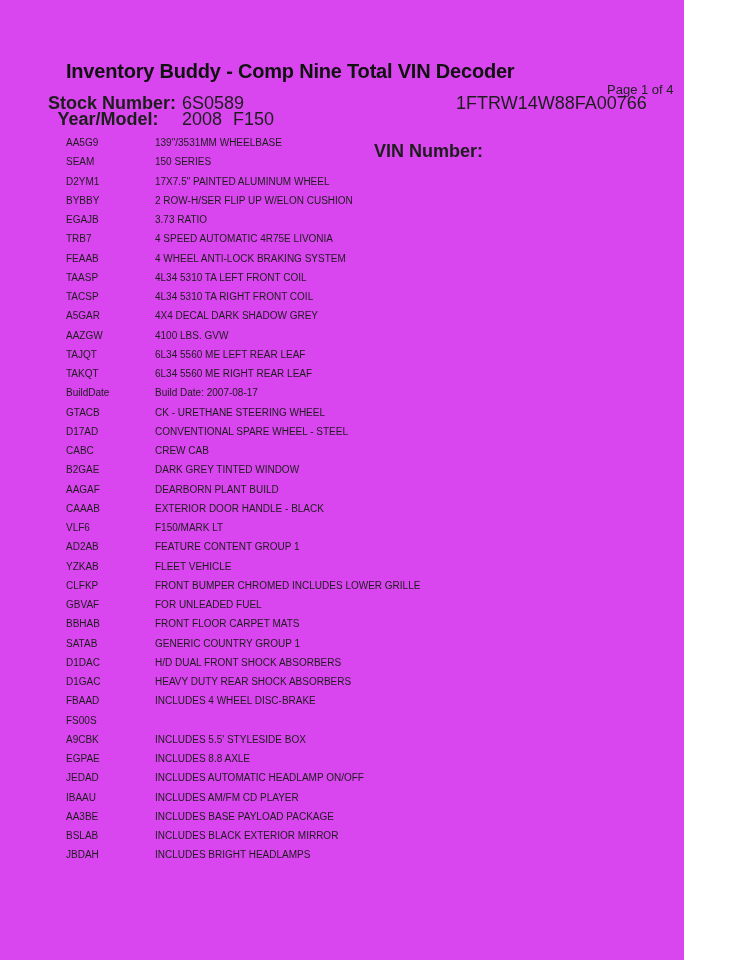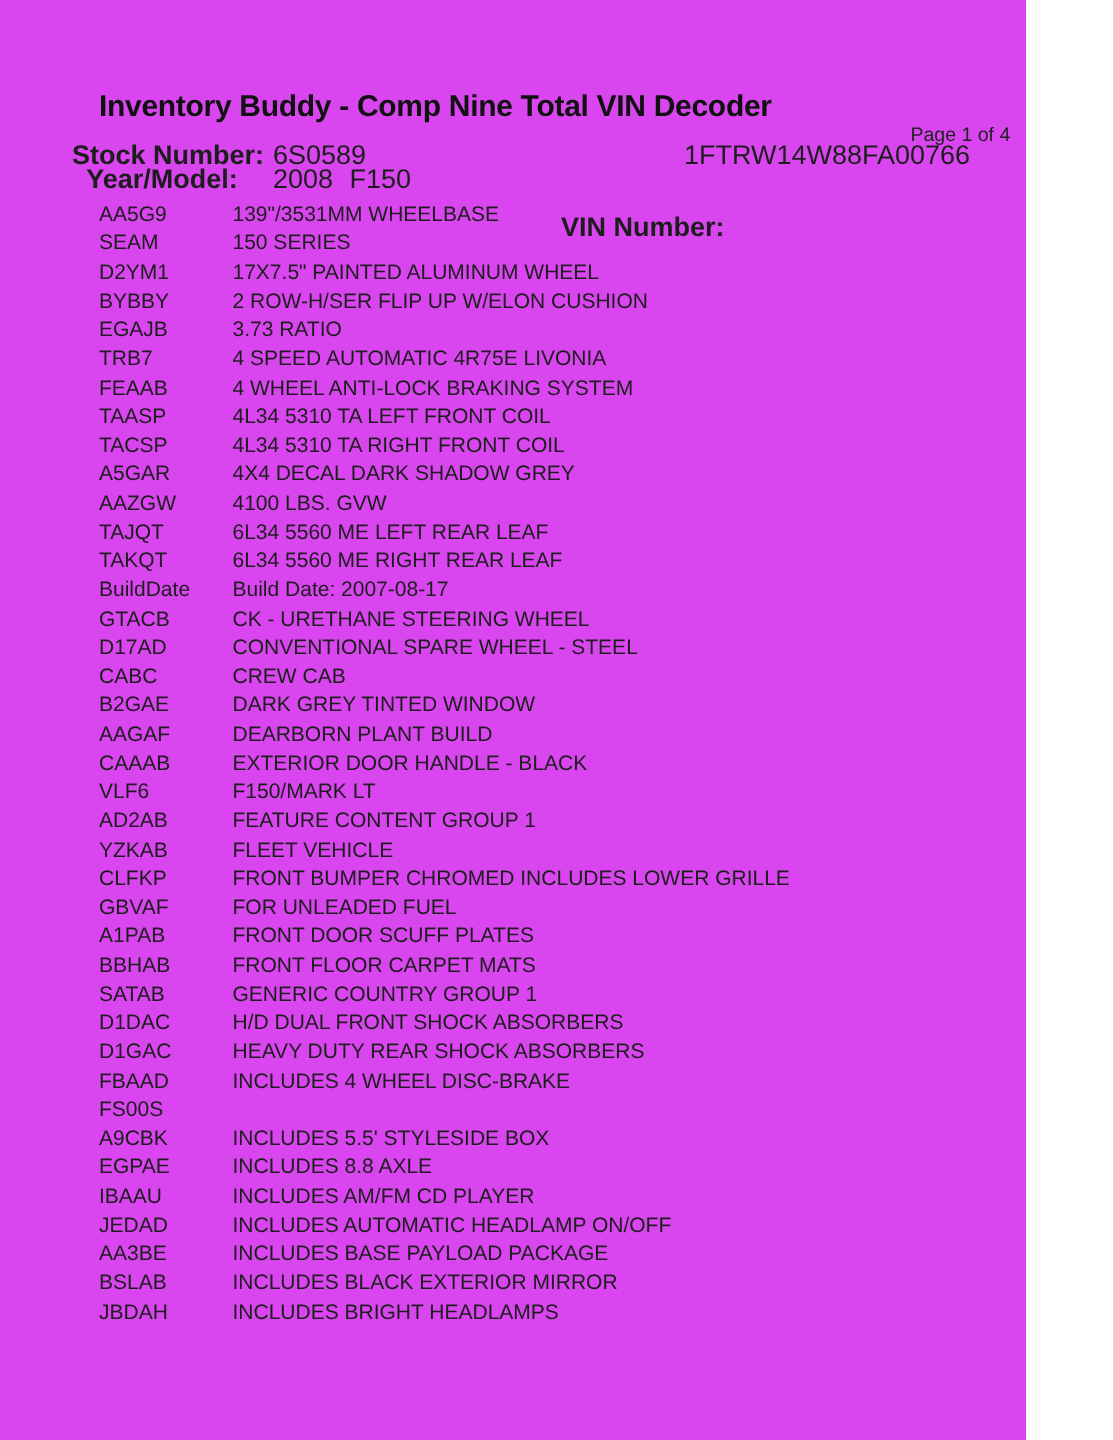--- a/index.html
+++ b/index.html
@@ -43,21 +43,21 @@
   .options-list {
     position: absolute;
     left: 66px;
     top: 133px;
     width: 640px;
   }
   .option-row {
     display: flex;
     height: 19.25px;
     line-height: 19.25px;
-    font-size: 14px;
+    font-size: 10px;
     white-space: nowrap;
   }
   .option-code { width: 89px; flex: none; }
   .option-desc { flex: 1; }
 </style>
 </head>
 <body>
 
 <div class="page">
 
@@ -195,24 +195,20 @@
       <div class="option-row">
         <span class="option-code">CLFKP</span>
         <span class="option-desc">FRONT BUMPER CHROMED INCLUDES LOWER GRILLE</span>
       </div>
 
       <div class="option-row">
         <span class="option-code">GBVAF</span>
         <span class="option-desc">FOR UNLEADED FUEL</span>
       </div>
 
-      <div class="option-row">
-        <span class="option-code">A1PAB</span>
-        <span class="option-desc">FRONT DOOR SCUFF PLATES</span>
-      </div>
 
       <div class="option-row">
         <span class="option-code">BBHAB</span>
         <span class="option-desc">FRONT FLOOR CARPET MATS</span>
       </div>
 
       <div class="option-row">
         <span class="option-code">SATAB</span>
         <span class="option-desc">GENERIC COUNTRY GROUP 1</span>
       </div>
@@ -240,30 +236,30 @@
         <span class="option-code">A9CBK</span>
         <span class="option-desc">INCLUDES 5.5' STYLESIDE BOX</span>
       </div>
 
       <div class="option-row">
         <span class="option-code">EGPAE</span>
         <span class="option-desc">INCLUDES 8.8 AXLE</span>
       </div>
 
       <div class="option-row">
+        <span class="option-code">JEDAD</span>
+        <span class="option-desc">INCLUDES AUTOMATIC HEADLAMP ON/OFF</span>
+      </div>
+
+      <div class="option-row">
         <span class="option-code">IBAAU</span>
         <span class="option-desc">INCLUDES AM/FM CD PLAYER</span>
       </div>
 
       <div class="option-row">
-        <span class="option-code">JEDAD</span>
-        <span class="option-desc">INCLUDES AUTOMATIC HEADLAMP ON/OFF</span>
-      </div>
-
-      <div class="option-row">
         <span class="option-code">AA3BE</span>
         <span class="option-desc">INCLUDES BASE PAYLOAD PACKAGE</span>
       </div>
 
       <div class="option-row">
         <span class="option-code">BSLAB</span>
         <span class="option-desc">INCLUDES BLACK EXTERIOR MIRROR</span>
       </div>
 
       <div class="option-row">

